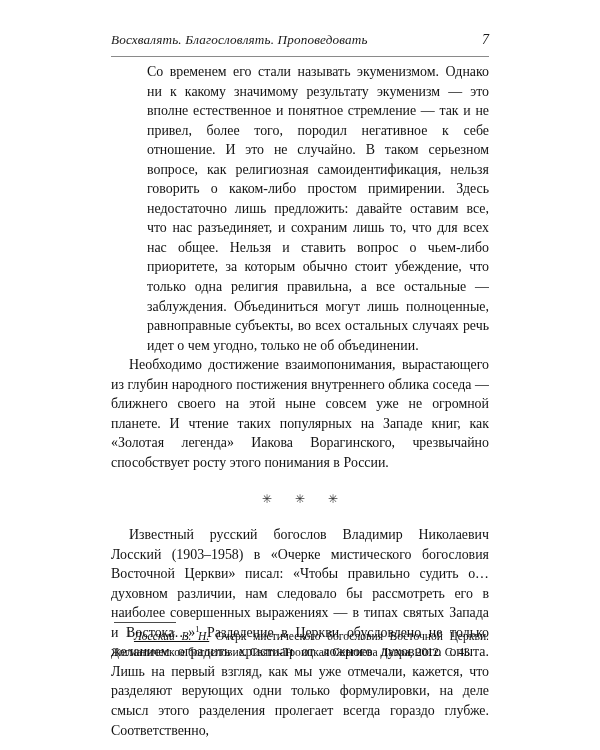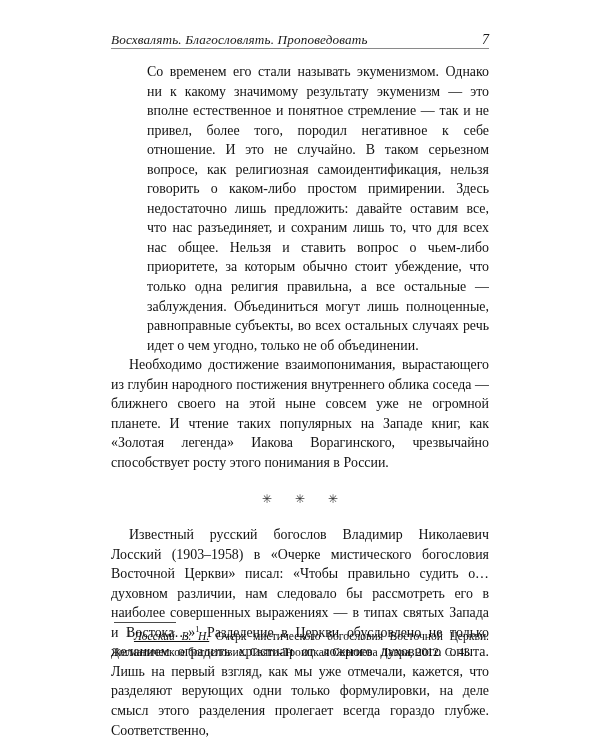--- a/index.html
+++ b/index.html
@@ -28,21 +28,21 @@
   
   .running-head {
     position: absolute;
     left: 111px;
     top: 32px;
     width: 378px;
     display: flex;
     align-items: flex-end;
     justify-content: space-between;
     border-bottom: 1px solid #8a8a8a;
-    padding-bottom: 0;
+    padding-bottom: 8px;
   }
   .running-head-title {
     font-style: italic;
     font-size: 13.2px;
     letter-spacing: 0.15px;
     color: #1a1a1a;
     white-space: nowrap;
   }
   .page-number {
     font-style: italic;

